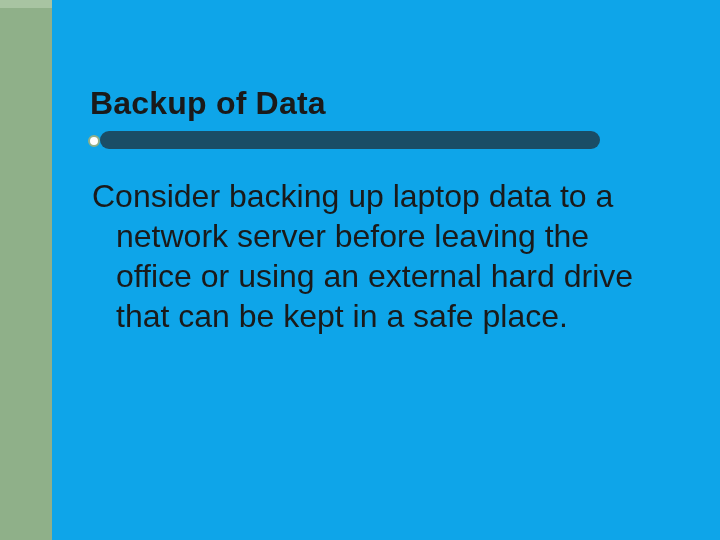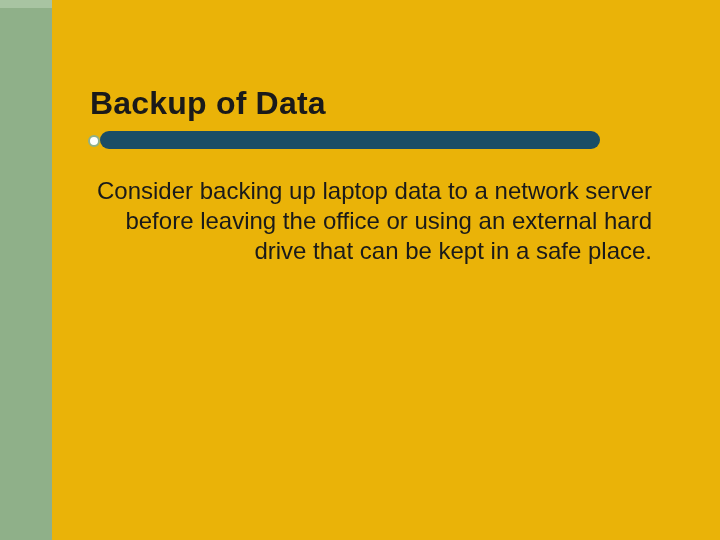--- a/index.html
+++ b/index.html
@@ -24,21 +24,21 @@
     width: 52px;
     height: 8px;
     background: #a8c4a2;
   }
   .content {
     position: absolute;
     left: 52px;
     top: 0;
     width: 668px;
     height: 540px;
-    background: #eab308;
+    background: #0ea5e9;
   }
   .title {
     position: absolute;
     left: 38px;
     top: 85px;
     font-size: 32px;
     font-weight: bold;
     color: #1a1a1a;
     letter-spacing: 0.2px;
   }
@@ -60,24 +60,23 @@
     border: 2px solid #8fb089;
     border-radius: 50%;
     background: #ffffff;
     z-index: 2;
   }
   .body-text {
     position: absolute;
     left: 40px;
     top: 176px;
     width: 560px;
-    font-size: 24px;
+    font-size: 32px;
     line-height: 1.25;
     color: #1a1a1a;
-    text-align: right;
   }
   .body-text .indent {
     display: block;
     padding-left: 24px;
     text-indent: -24px;
   }
 </style>
 </head>
 <body>
 

